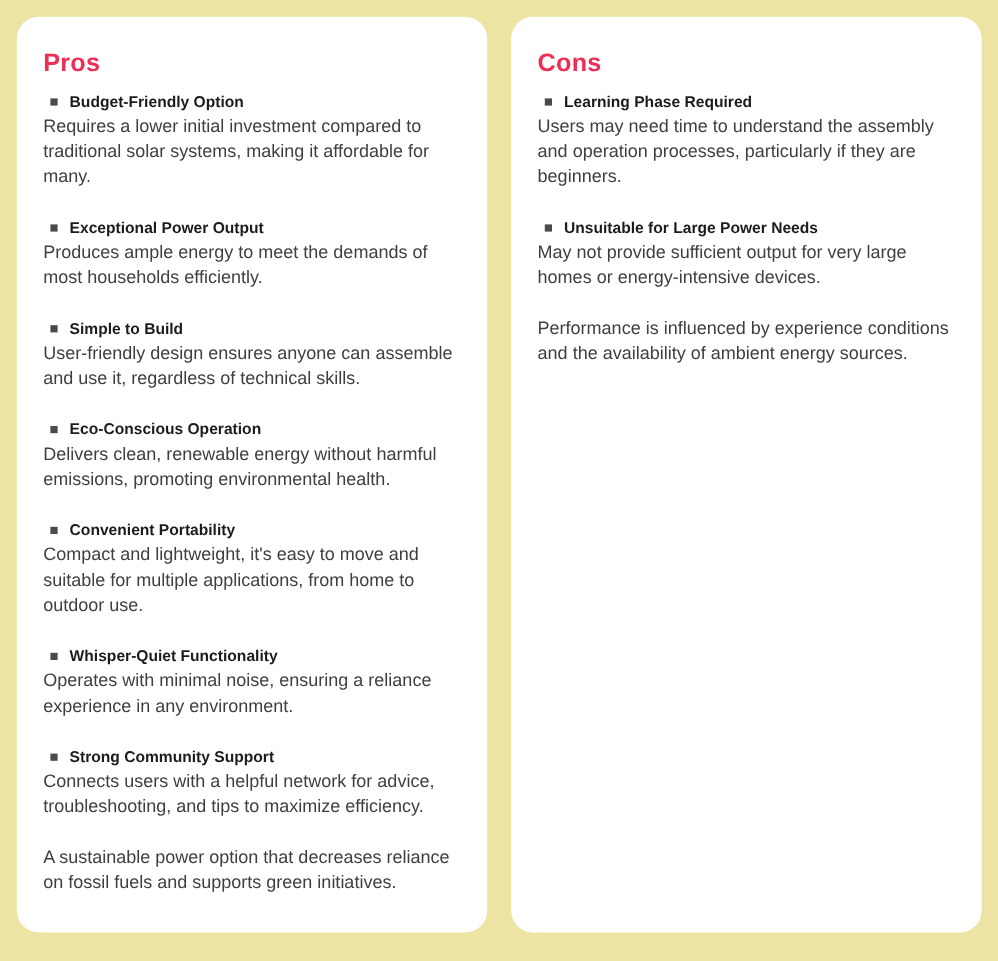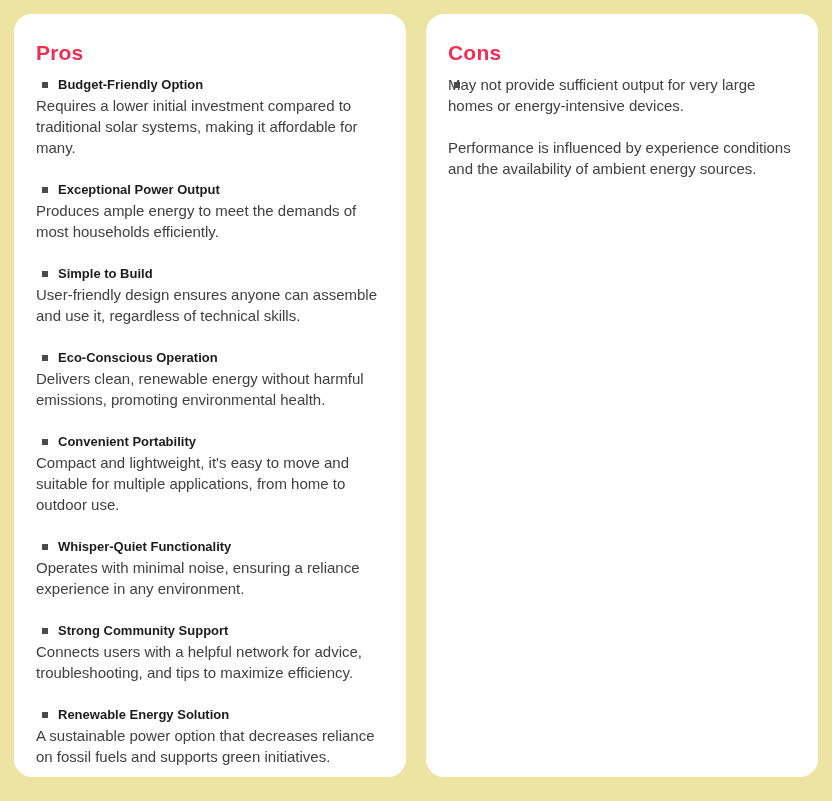--- a/index.html
+++ b/index.html
@@ -119,35 +119,39 @@
 
   <div class="item">
     <div class="item-title">
       <span class="bullet"></span>
       <span>Strong Community Support</span>
     </div>
     <p class="item-desc">Connects users with a helpful network for advice, troubleshooting, and tips to maximize efficiency.</p>
   </div>
 
   <div class="item">
-    <div class="item-title">
-      <span class="bullet"></span>
-      <span>Renewable Energy Solution</span>
-    </div>
     <p class="item-desc">A sustainable power option that decreases reliance on fossil fuels and supports green initiatives.</p>
   </div>
 </div>
   </section>
   <section class="card">
     <h2 class="card-title">Cons</h2>
     <div>
+  <div class="item">
+    <div class="item-title">
+      <span class="bullet"></span>
+      <span>Learning Phase Required</span>
+    </div>
+    <p class="item-desc">Users may need time to understand the assembly and operation processes, particularly if they are beginners.</p>
+  </div>
 
   <div class="item">
     <div class="item-title">
       <span class="bullet"></span>
+      <span>Unsuitable for Large Power Needs</span>
     </div>
     <p class="item-desc">May not provide sufficient output for very large homes or energy-intensive devices.</p>
   </div>
 
   <div class="item">
     <p class="item-desc">Performance is influenced by experience conditions and the availability of ambient energy sources.</p>
   </div>
 </div>
   </section>
 </div>

